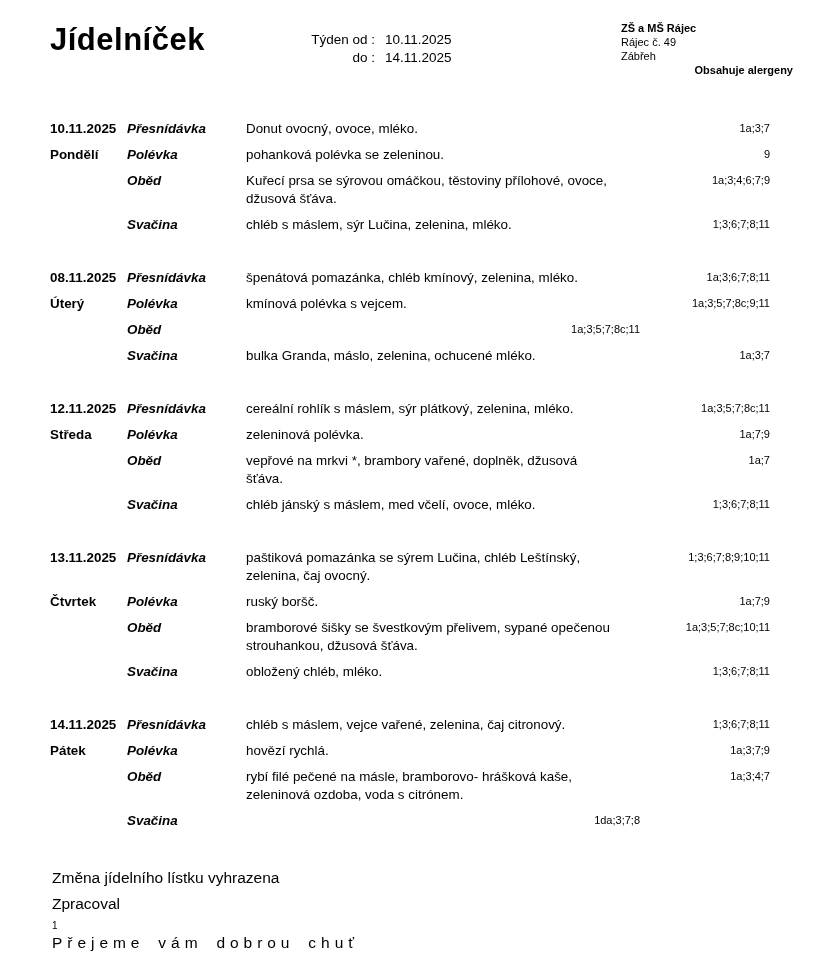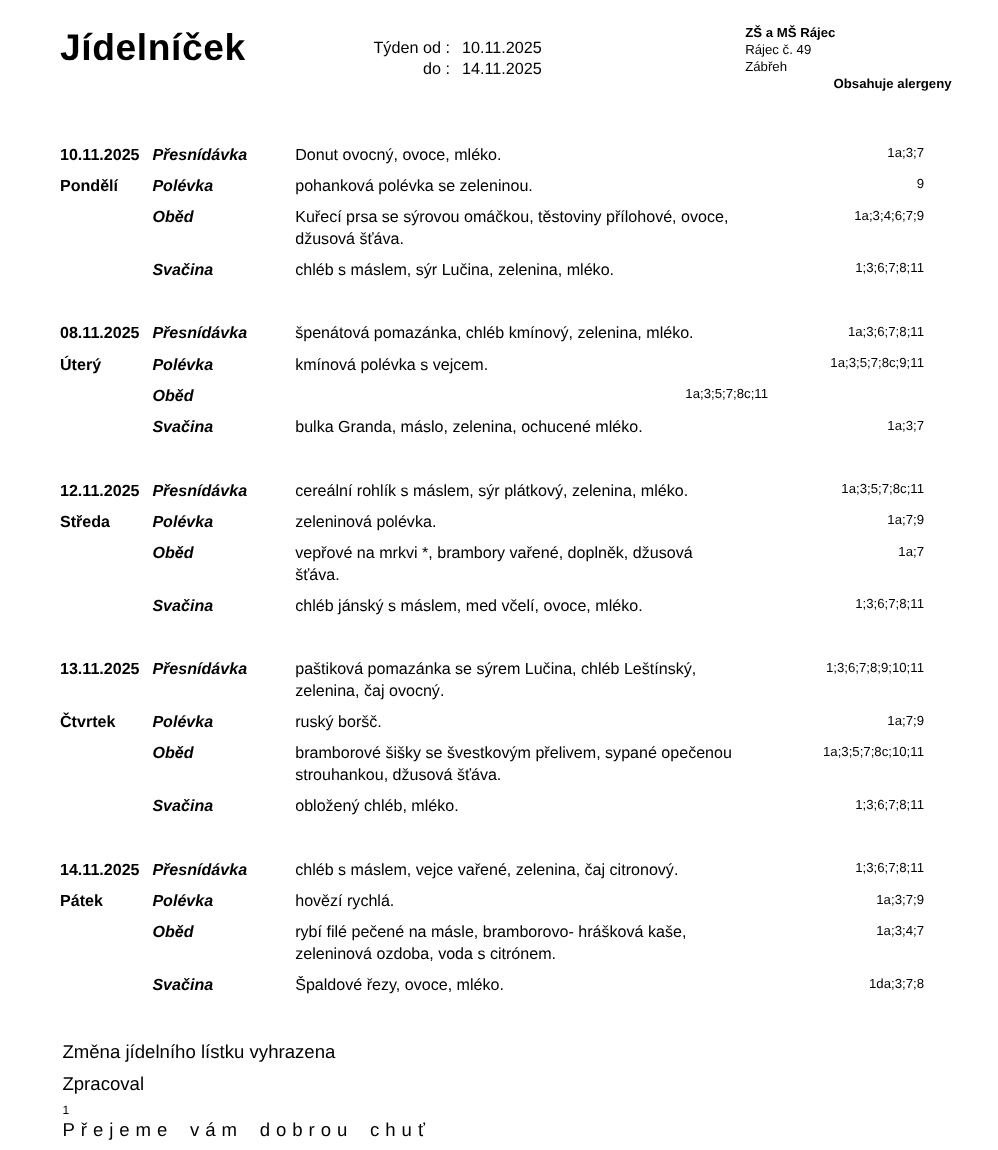--- a/index.html
+++ b/index.html
@@ -206,21 +206,20 @@
         <div class="meal-row">
     <div class="col-left"></div>
     <div class="col-meal">Oběd</div>
     <div class="col-desc">rybí filé pečené na másle, bramborovo- hrášková kaše,
 zeleninová ozdoba, voda s citrónem.</div>
     <div class="col-allerg">1a;3;4;7</div>
   </div>
         <div class="meal-row">
     <div class="col-left"></div>
     <div class="col-meal">Svačina</div>
-    <div class="col-desc">Špaldové řezy, ovoce, mléko.</div>
     <div class="col-allerg">1da;3;7;8</div>
   </div>
       </section>
     </main>
 
   <footer class="doc-footer">
     <div class="foot-line">Změna jídelního lístku vyhrazena</div>
     <div class="foot-line">Zpracoval</div>
     <div class="footnote">1</div>
     <div class="wish">Přejeme vám dobrou chuť</div>

